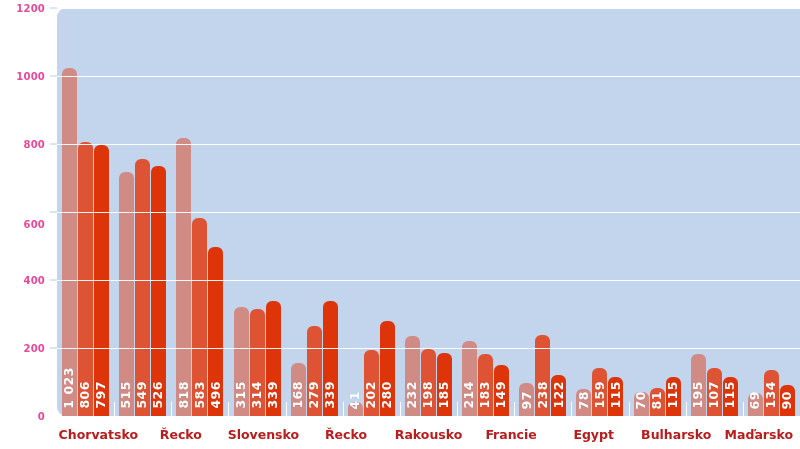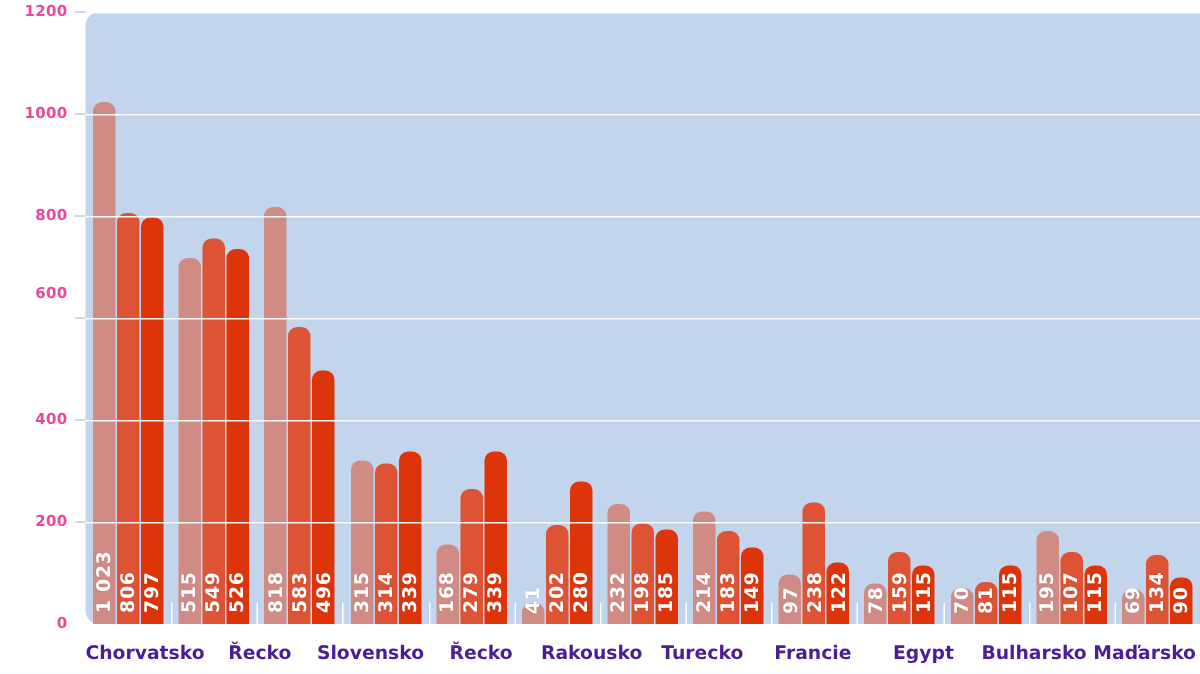--- a/index.html
+++ b/index.html
@@ -126,37 +126,37 @@
     top: 416px;
     width: 743px;
     height: 33px;
     display: flex;
   }
   .x-label {
     flex: 1 1 0;
     text-align: center;
     font-size: 12.5px;
     font-weight: bold;
-    color: #4c1d95;
+    color: #b91c1c;
     padding-top: 11px;
     white-space: nowrap;
   }
 </style>
 </head>
 <body>
 
 <div id="chart-root">
 
   <div class="y-axis">
       <div class="y-tick" style="top: 416px;">0</div>
       <div class="y-tick" style="top: 348px;">200</div>
       <div class="y-tick-mark" style="top: 348px;"></div>
       <div class="y-tick" style="top: 280px;">400</div>
       <div class="y-tick-mark" style="top: 280px;"></div>
-      <div class="y-tick" style="top: 196px;">600</div>
+      <div class="y-tick" style="top: 224px;">600</div>
       <div class="y-tick-mark" style="top: 212px;"></div>
       <div class="y-tick" style="top: 144px; margin-left: 36px;">800</div>
       <div class="y-tick-mark" style="top: 144px;"></div>
       <div class="y-tick" style="top: 76px;">1000</div>
       <div class="y-tick-mark" style="top: 76px;"></div>
       <div class="y-tick" style="top: 8px;">1200</div>
       <div class="y-tick-mark" style="top: 8px;"></div>
     </div>
 
   <div class="plot">
@@ -324,20 +324,19 @@
       <div class="gridline" style="top: 68px;"></div>
       <div class="gridline" style="top: 0px;"></div>
     </div>
 
   <div class="x-axis">
       <div class="x-label">Chorvatsko</div>
       <div class="x-label">Řecko</div>
       <div class="x-label">Slovensko</div>
       <div class="x-label">Řecko</div>
       <div class="x-label">Rakousko</div>
-      <div class="x-label">Turecko</div>
       <div class="x-label">Francie</div>
       <div class="x-label">Egypt</div>
       <div class="x-label">Bulharsko</div>
       <div class="x-label">Maďarsko</div>
     </div>
 
 </div>
 
 </body></html>

